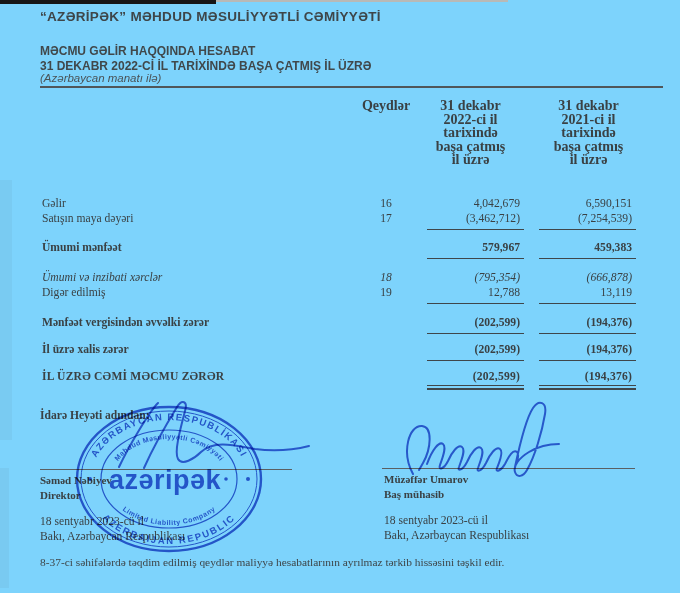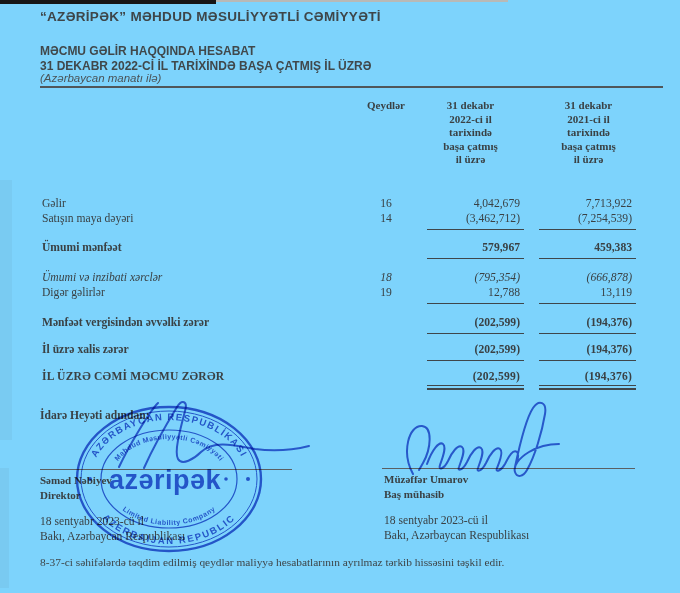--- a/index.html
+++ b/index.html
@@ -13,21 +13,21 @@
   .scan-strip-black{left:0;top:0;width:216px;height:4px;background:#161616;}
   .scan-strip-gray{left:216px;top:0;width:292px;height:2px;background:#b9b9b6;}
   .scan-smudge1{left:0;top:180px;width:12px;height:260px;background:rgba(60,60,60,.05);}
   .scan-smudge2{left:0;top:468px;width:9px;height:120px;background:rgba(60,60,60,.06);}
 
   .company-title{left:40px;top:9px;font-size:13.5px;letter-spacing:.3px;color:#3e4649;}
   .report-title{left:40px;top:44px;font-size:12px;line-height:14.5px;color:#40484b;}
   .currency-note{left:40px;top:72px;font-size:11.5px;color:#4a5256;}
   .head-rule{left:40px;top:86px;width:623px;height:2px;background:#50565a;}
 
-  .col-head{font-size:11px;line-height:13.5px;font-weight:bold;text-align:center;}
+  .col-head{font-size:14px;line-height:13.5px;font-weight:bold;text-align:center;}
   .notes-head{left:356px;top:99px;width:60px;}
   .col22-head{left:423px;top:99px;width:95px;}
   .col21-head{left:541px;top:99px;width:95px;}
   .col-head span{display:block;}
 
   .trow{left:0;top:0;width:680px;height:16px;font-size:11.6px;}
   .lbl{position:absolute;left:42px;width:320px;}
   .note{position:absolute;left:360px;width:52px;text-align:center;}
   .v1{position:absolute;left:420px;width:100px;text-align:right;}
   .v2{position:absolute;left:532px;width:100px;text-align:right;}
@@ -77,25 +77,25 @@
     <span>2021-ci il</span>
     <span>tarixində</span>
     <span>başa çatmış</span>
     <span>il üzrə</span>
   </div>
 
   <div class="abs trow" style="top:197px;">
     <span class="lbl">Gəlir</span>
     <span class="note">16</span>
     <span class="v1">4,042,679</span>
-    <span class="v2">7,713,922</span>
+    <span class="v2">6,590,151</span>
   </div>
   <div class="abs trow" style="top:212px;">
     <span class="lbl">Satışın maya dəyəri</span>
-    <span class="note">14</span>
+    <span class="note">17</span>
     <span class="v1">(3,462,712)</span>
     <span class="v2">(7,254,539)</span>
   </div>
   <div class="abs uline" style="left:427px;top:229px;width:97px;"></div>
   <div class="abs uline" style="left:539px;top:229px;width:97px;"></div>
 
   <div class="abs trow b" style="top:241px;">
     <span class="lbl">Ümumi mənfəət</span>
     <span class="note"></span>
     <span class="v1">579,967</span>
@@ -104,21 +104,21 @@
   <div class="abs uline" style="left:427px;top:258px;width:97px;"></div>
   <div class="abs uline" style="left:539px;top:258px;width:97px;"></div>
 
   <div class="abs trow" style="top:271px;font-style:italic;">
     <span class="lbl">Ümumi və inzibati xərclər</span>
     <span class="note">18</span>
     <span class="v1">(795,354)</span>
     <span class="v2">(666,878)</span>
   </div>
   <div class="abs trow" style="top:286px;">
-    <span class="lbl">Digər gəlirlər</span>
+    <span class="lbl">Digər edilmiş</span>
     <span class="note">19</span>
     <span class="v1">12,788</span>
     <span class="v2">13,119</span>
   </div>
   <div class="abs uline" style="left:427px;top:303px;width:97px;"></div>
   <div class="abs uline" style="left:539px;top:303px;width:97px;"></div>
 
   <div class="abs trow b" style="top:316px;">
     <span class="lbl">Mənfəət vergisindən əvvəlki zərər</span>
     <span class="note"></span>

